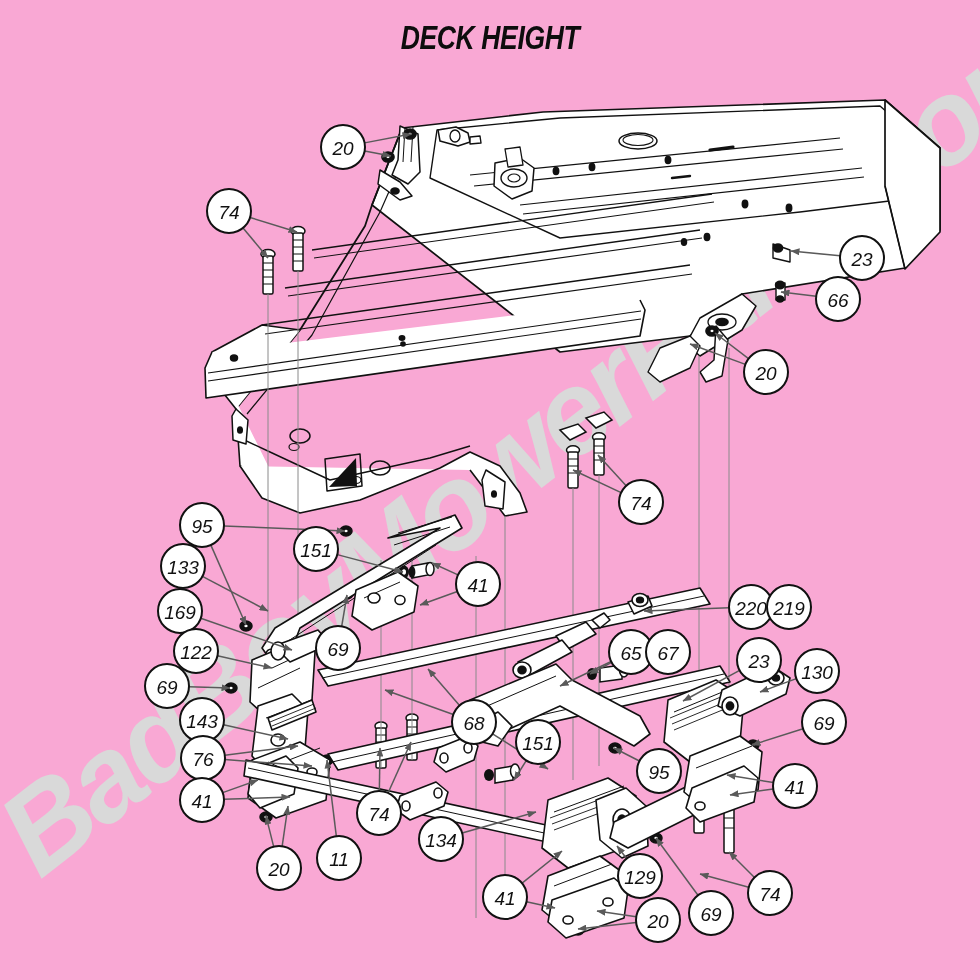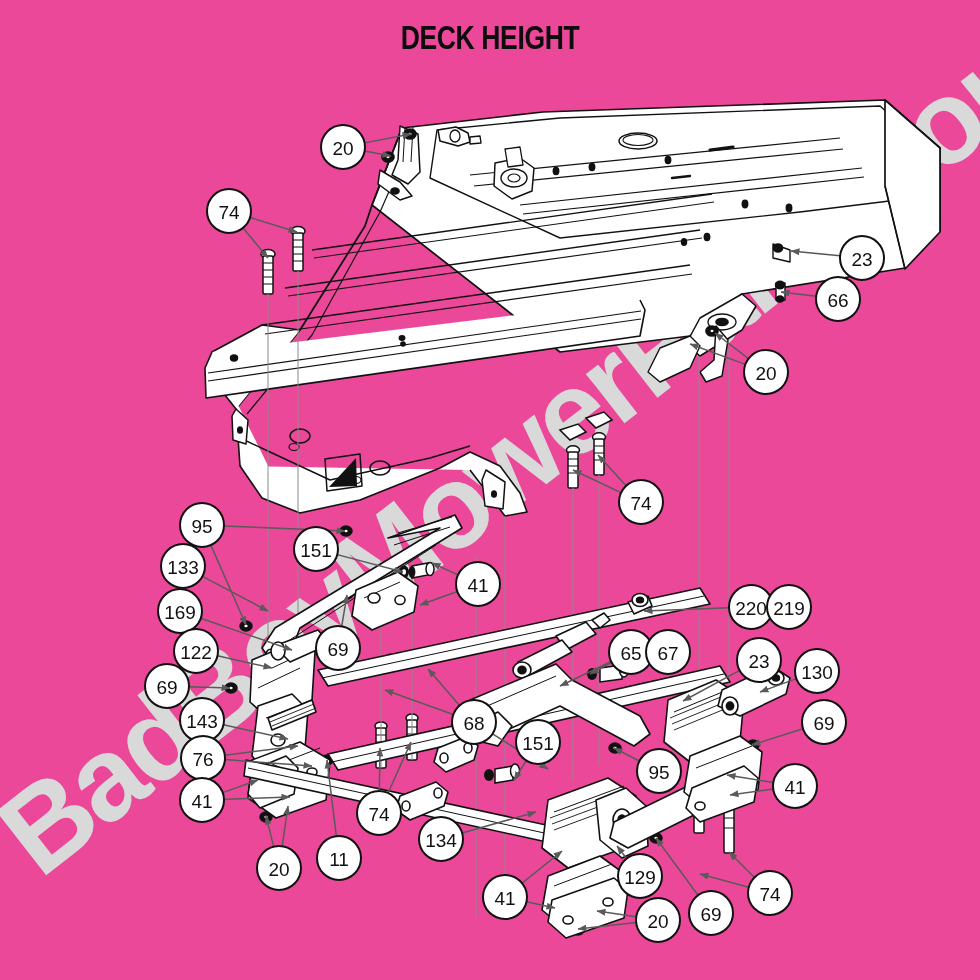--- a/index.html
+++ b/index.html
@@ -1,18 +1,18 @@
 <!DOCTYPE html>
 <html><head>
 <meta charset="utf-8">
 <style>
   html,body{margin:0;padding:0;background:#fff;}
   body{width:980px;height:980px;overflow:hidden;
        font-family:"Liberation Sans",sans-serif;}
-  #stage{position:relative;width:980px;height:980px;background:#ec4899;}
+  #stage{position:relative;width:980px;height:980px;background:#f9a8d4;font-style:italic;}
   #title{position:absolute;left:0;top:18px;width:980px;text-align:center;
          font-family:"Liberation Sans",sans-serif;font-weight:bold;
          font-size:34px;letter-spacing:-0.5px;color:#0d0d0d;
          transform:scaleX(0.78);transform-origin:center top;}
   svg#art{position:absolute;left:0;top:0;width:980px;height:980px;}
   .bub-txt{font-family:"Liberation Sans",sans-serif;font-size:19px;
            fill:#111;text-anchor:middle;dominant-baseline:central;}
   .wm{font-family:"Liberation Sans",sans-serif;font-weight:bold;
       font-size:118px;fill:#d9d9d9;letter-spacing:-4px;}
 </style>

